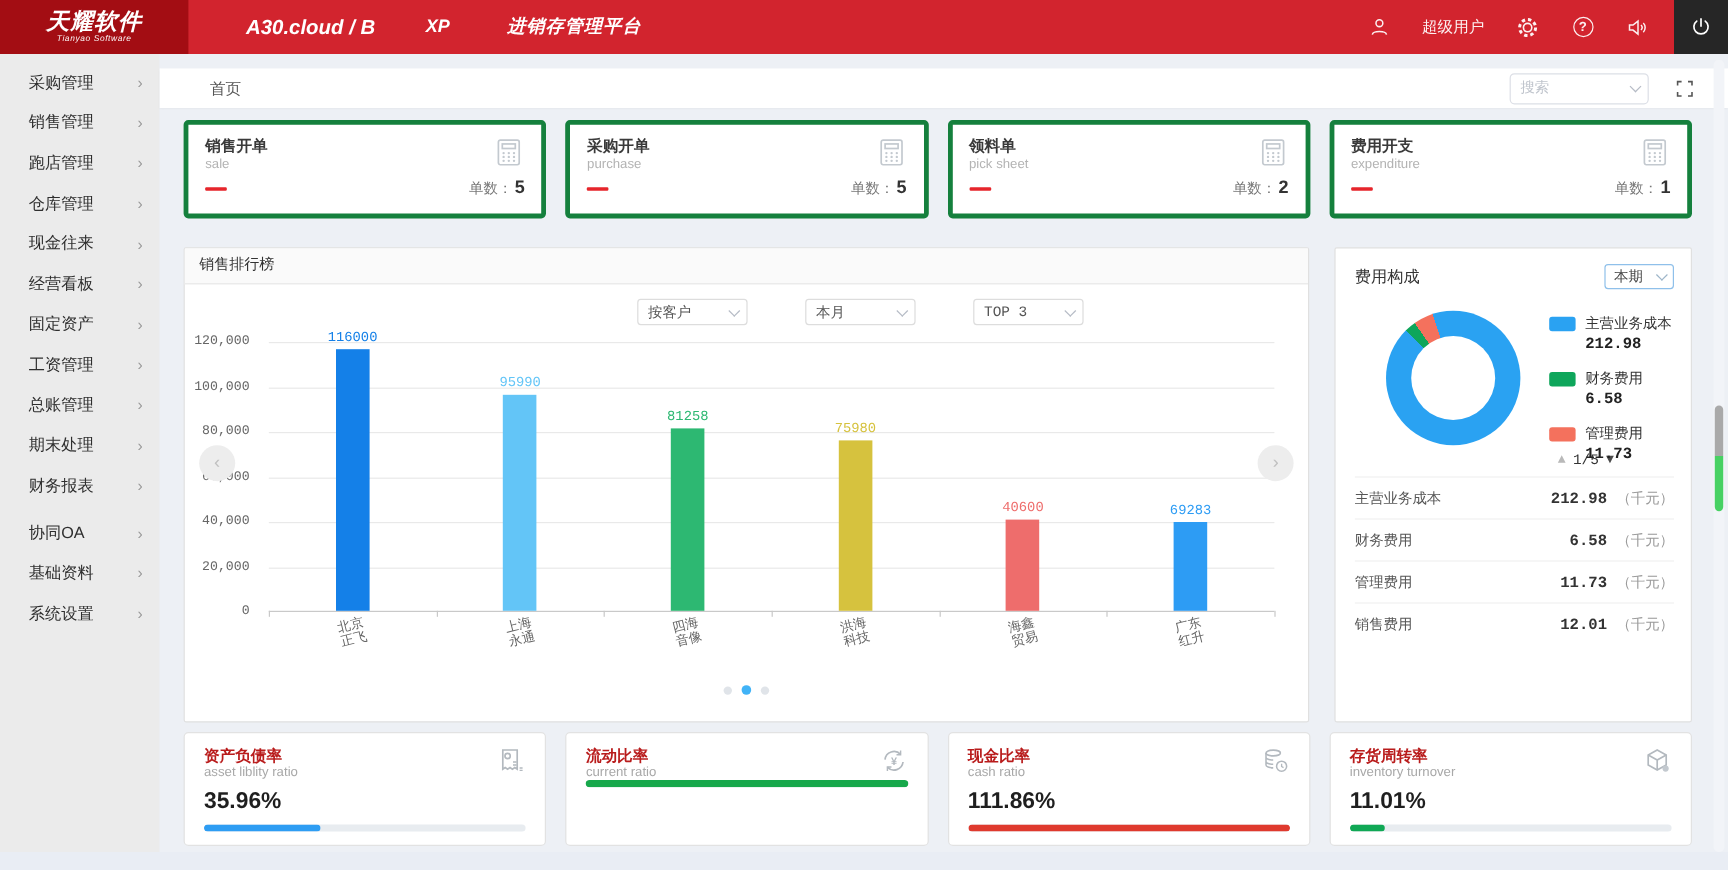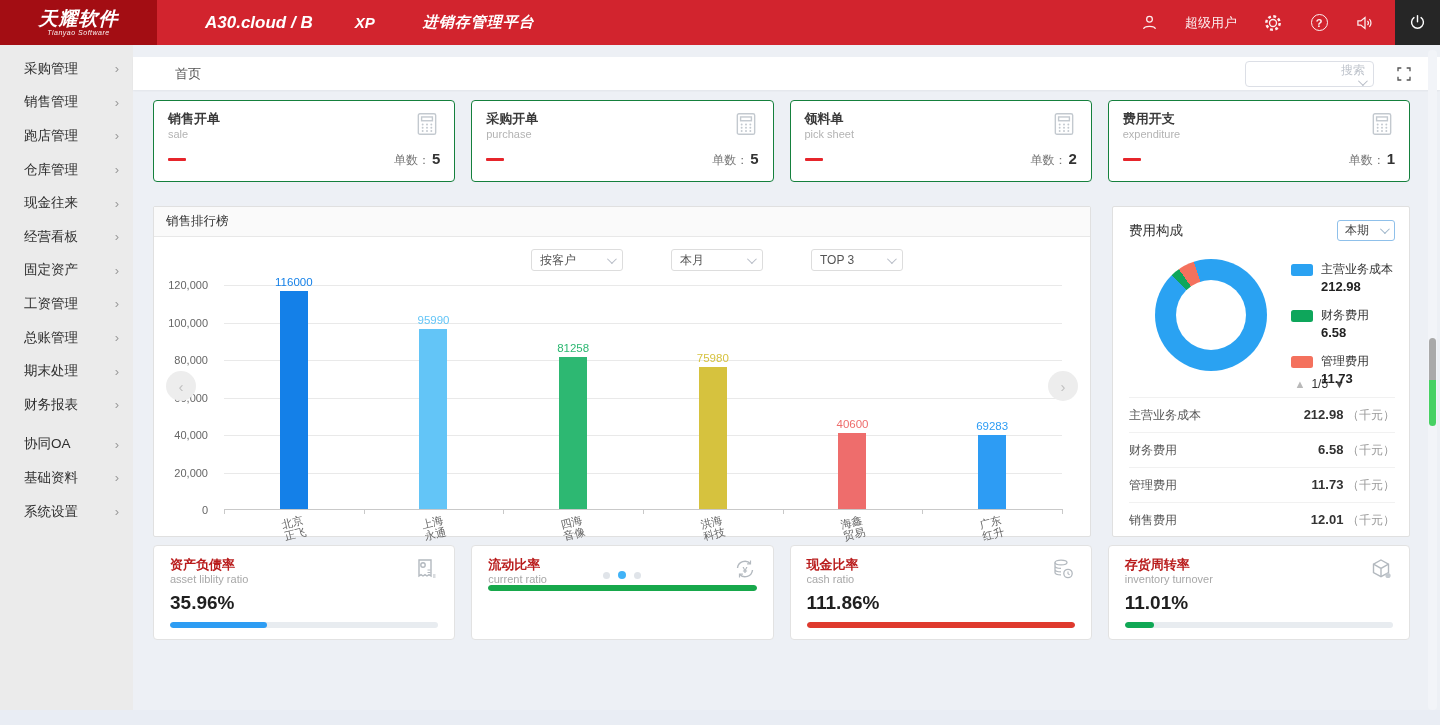--- a/index.html
+++ b/index.html
@@ -25,40 +25,40 @@
   
   .sidebar { position:absolute; left:0; top:45px; width:133px; height:665px; background:#ebebeb; padding-top:7px; }
   .sb-item { height:33.6px; display:flex; align-items:center; padding:0 14px 0 24px; font-size:13.5px; color:#2e2e2e; cursor:pointer; }
   .sb-item.gap { margin-top:6px; }
   .sb-chev { margin-left:auto; color:#9a9a9a; font-size:13px; }
 
   
   .main { position:absolute; left:133px; top:45px; width:1307px; height:665px; background:#edf0f5; }
   .tabbar { margin-top:12px; height:33px; background:#fff; display:flex; align-items:center; box-shadow:0 1px 2px rgba(0,0,0,.05); }
   .tab-home { margin-left:42px; font-size:13px; color:#555; cursor:pointer; }
-  .search-sel { margin-left:auto; width:129px; height:26px; background:#fff; border:1px solid #dcdfe6; border-radius:4px; display:flex; align-items:flex-end; padding:0 8px; cursor:pointer;flex-direction:column; }
+  .search-sel { margin-left:auto; width:116px; height:26px; background:#fff; border:1px solid #dcdfe6; border-radius:4px; display:flex; align-items:center; padding:0 8px; cursor:pointer; }
   .search-ph { font-size:12px; color:#bfc4cc; }
   .chev { width:7px; height:7px; border-right:1.2px solid #b6bcc6; border-bottom:1.2px solid #b6bcc6; transform:rotate(45deg) translateY(-2px); margin-left:auto; }
   .fs-btn { margin:0 28px 0 22px; cursor:pointer; display:flex; }
 
   .content { margin:0 30px 0 20px; }
 
   
   .cards-row { display:flex; gap:16px; margin-top:10px; }
-  .scard { flex:1; height:82px; background:#fff; border:1px solid #15803d; border-radius:4px; padding:10px 14px 12px; display:flex; flex-direction:column; justify-content:space-between; cursor:pointer; }
+  .scard { flex:1; height:82px; background:#fff; border:4px solid #15803d; border-radius:4px; padding:10px 14px 12px; display:flex; flex-direction:column; justify-content:space-between; cursor:pointer; }
   .scard-top { display:flex; justify-content:space-between; }
   .sc-title { font-size:13px; color:#3a3a3a; font-weight:bold; line-height:16px; }
   .sc-sub { font-size:11px; color:#b3b3b3; margin-top:1px; }
   .scard-bottom { display:flex; align-items:center; justify-content:space-between; }
   .dash { width:18px; height:3px; background:#e6252b; border-radius:1px; }
   .sc-count { font-size:12px; color:#777; }
   .sc-count b { font-size:15px; color:#333; margin-left:2px; }
 
   
-  .mid-row { display:flex; gap:21px; margin-top:24px; height:331px; }
+  .mid-row { display:flex; gap:21px; margin-top:24px; height:396px;font-family:Liberation Mono, monospace; }
   .chart-panel { width:938px; background:#fff; border:1px solid #e0e0e0; border-radius:2px; position:relative; }
   .cp-head { height:30px; line-height:29px; background:#fafafa; border-bottom:1px solid #e8e8e8; padding:0 12px; font-size:12.5px; color:#333; }
   .cp-filters { height:46px; display:flex; align-items:center; justify-content:center; gap:48px; transform:translateX(95px); }
   .filter-sel { width:92px; height:22px; border:1px solid #ddd; border-radius:3px; display:flex; align-items:center; padding:0 8px; font-size:12px; color:#555; background:#fff; cursor:pointer; }
 
   .chart-body { position:relative; height:318px; }
   .bar-plot { position:absolute; left:70px; right:28px; top:2px; height:225px; border-bottom:1px solid #c9c9c9; }
   .gridline { position:absolute; left:0; right:0; height:1px; background:#e9e9e9; }
   .ylabels { position:absolute; left:0; top:2px; width:62px; height:225px; }
   .ylab { position:absolute; right:8px; font-size:11px; color:#666; }

